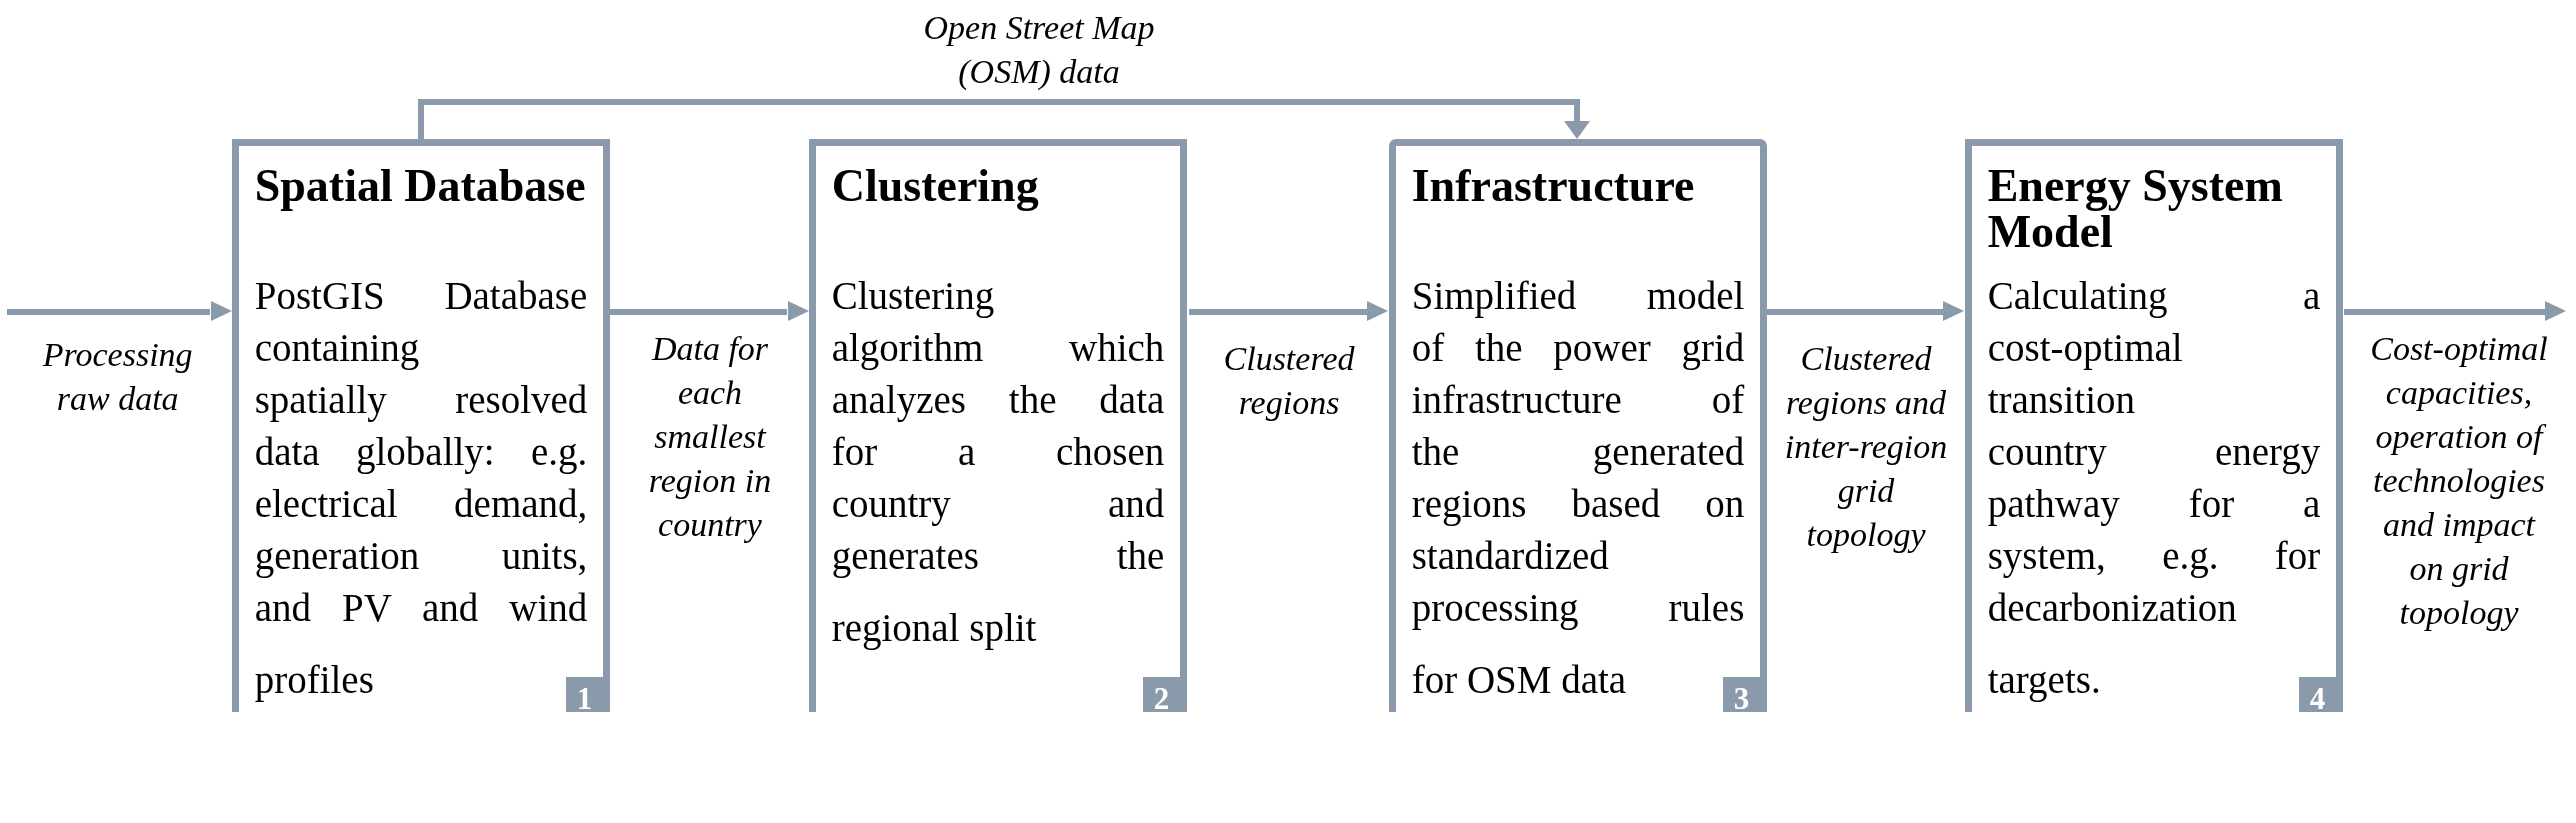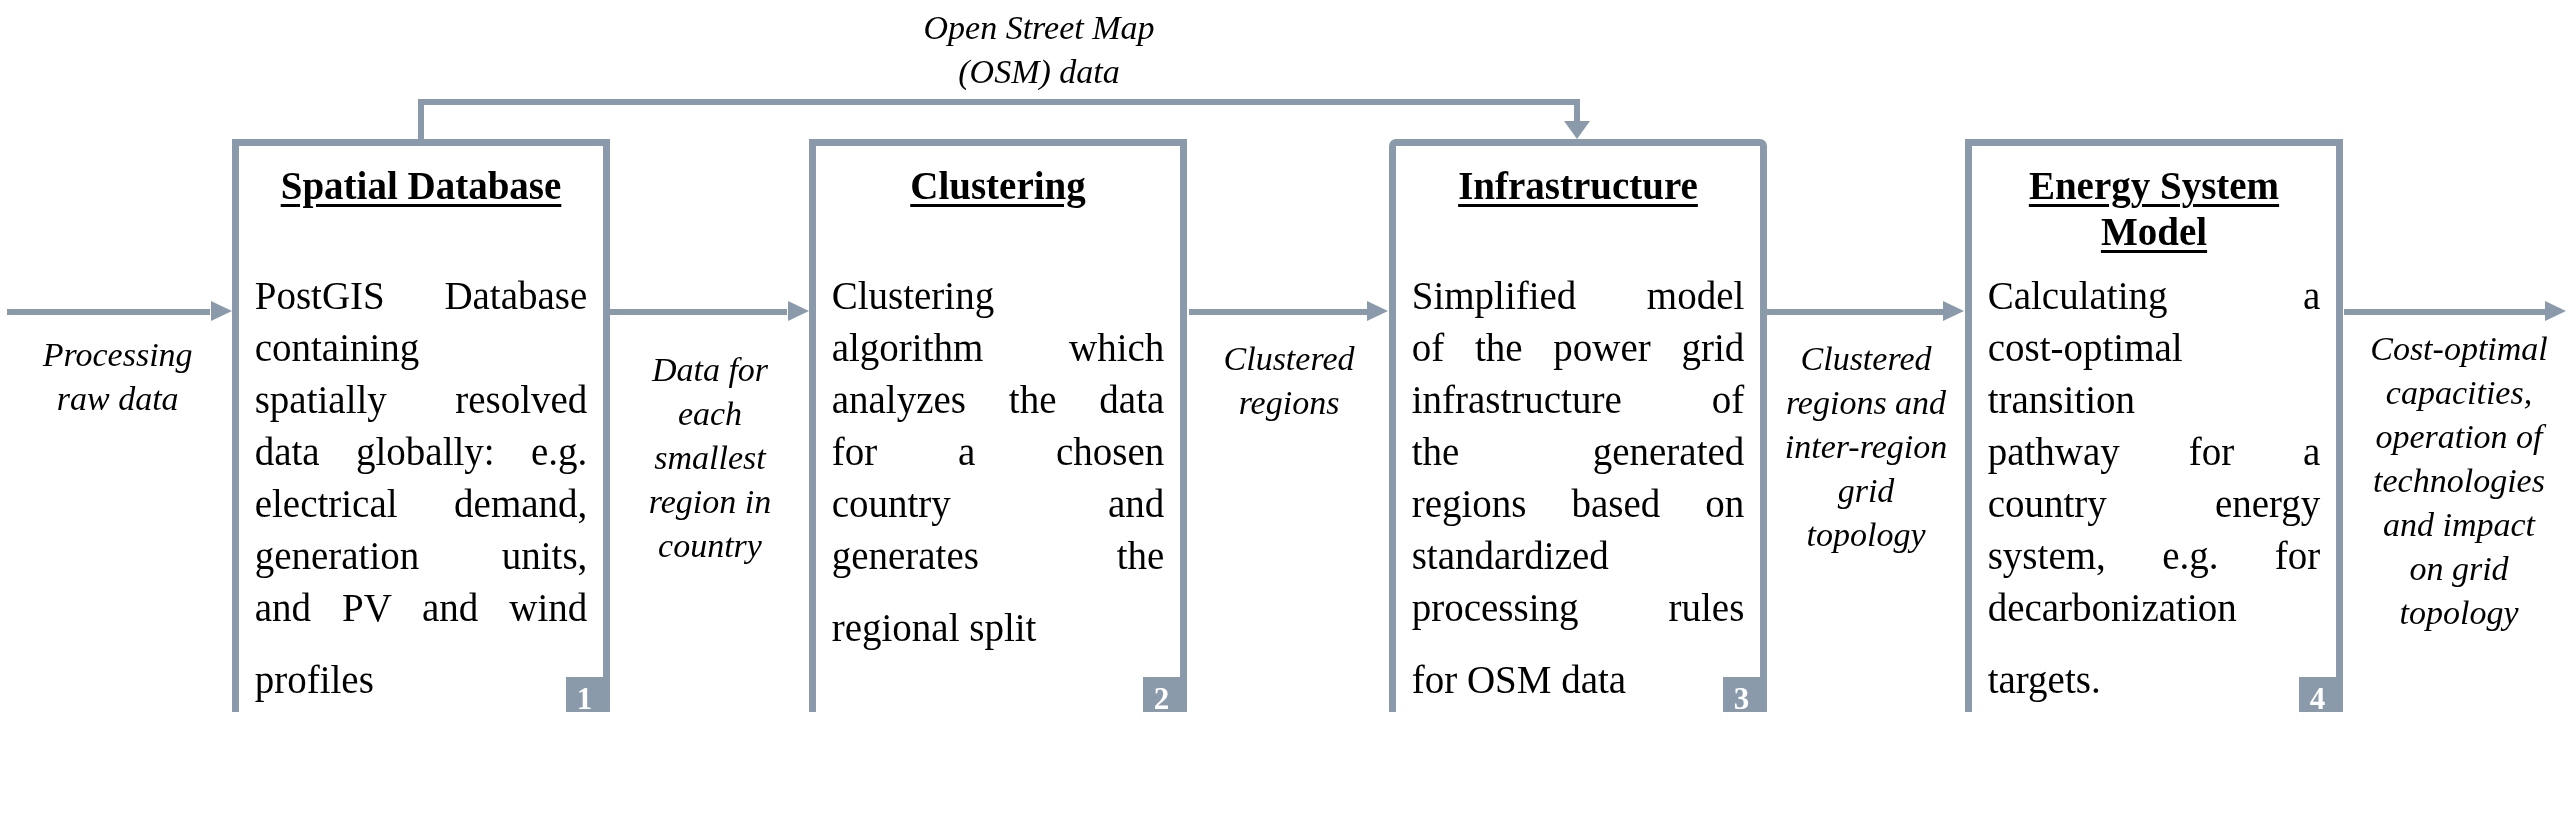--- a/index.html
+++ b/index.html
@@ -19,23 +19,22 @@
   
   .stage-box{
     position:absolute;
     top:139px;height:589px;width:378px;
     box-sizing:border-box;
     background:#ffffff;
     border:7.1px solid var(--accent);
     padding:17px 15.7px 0 15.7px;
   }
   .stage-title{
-    font-size:39px;line-height:46px;font-weight:bold;
-    text-align:center;
-    text-decoration:underline;
+    font-size:46px;line-height:46px;font-weight:bold;
+    text-align:left;
     text-decoration-thickness:2.9px;
     text-underline-offset:5px;
     height:107px;
   }
   .stage-body{
     font-size:39px;line-height:52px;
   }
   .jline{ text-align:justify; text-align-last:justify; }
   .jline:last-child{ text-align-last:left;margin-top:20px; }
   .stage-badge{
@@ -117,21 +116,21 @@
     <div class="hline" style="left:1767px;width:176px;"></div>
     <div class="hhead" style="left:1943px;"></div>
   </div>
   <div>
     <div class="hline" style="left:2344px;width:201px;"></div>
     <div class="hhead" style="left:2545px;"></div>
   </div>
 
   <div class="flow-label" style="left:10.7px;top:333px;width:214px;">Processing
 raw data</div>
-  <div class="flow-label" style="left:610px;top:348px;width:200px;">Data for
+  <div class="flow-label" style="left:610px;top:327px;width:200px;">Data for
 each
 smallest
 region in
 country</div>
   <div class="flow-label" style="left:1189px;top:337px;width:200px;">Clustered
 regions</div>
   <div class="flow-label" style="left:1766px;top:337px;width:200px;">Clustered
 regions and
 inter-region
 grid
@@ -187,22 +186,22 @@
       </div>
     <div class="stage-badge">3</div>
   </div>
 
   <div class="stage-box" style="left:1965px;">
     <div class="stage-title">Energy System Model</div>
     <div class="stage-body">
         <div class="jline">Calculating a</div>
         <div class="jline">cost-optimal</div>
         <div class="jline">transition</div>
+        <div class="jline">country energy</div>
         <div class="jline">pathway for a</div>
-        <div class="jline">country energy</div>
         <div class="jline">system, e.g. for</div>
         <div class="jline">decarbonization</div>
         <div class="jline">targets.</div>
       </div>
     <div class="stage-badge">4</div>
   </div>
 
   <div class="region-bar">
     <span class="region-label">Regionalization</span>
   </div>

